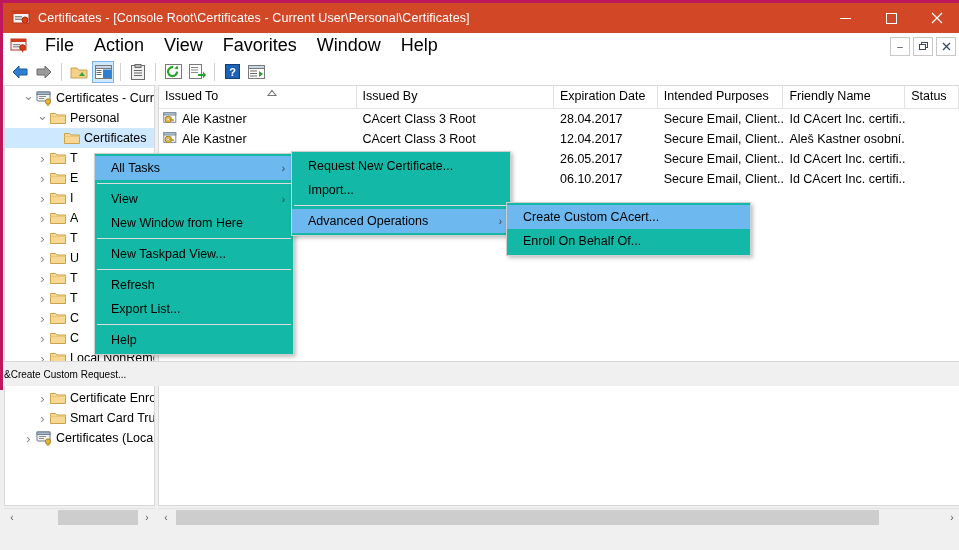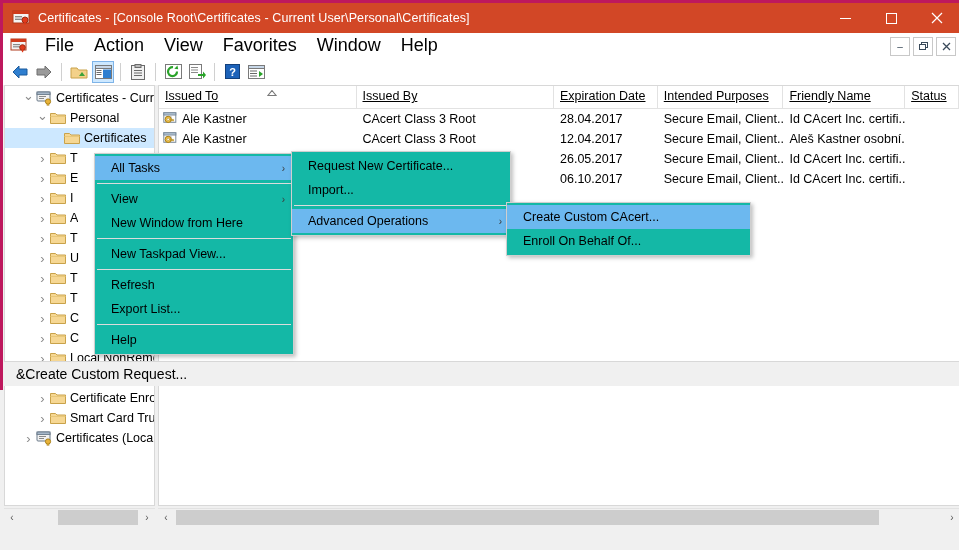--- a/index.html
+++ b/index.html
@@ -47,41 +47,41 @@
     border:1px solid #d8d8d8;box-sizing:border-box;overflow:hidden;}
 
   
   .tnode{display:flex;align-items:center;height:20px;white-space:nowrap;padding-left:2px;}
   .tnode .exp{width:15px;flex:0 0 15px;display:flex;align-items:center;justify-content:center;color:#8b8b8b;font-size:9px;}
   .tnode .ficon{width:17px;flex:0 0 17px;position:relative;height:14px;margin-right:3px;}
   .tnode .tlabel{font-size:12.5px;color:#000;overflow:hidden;}
   .tnode.selected{background:#cde8ff;}
 
   
-  .lh{display:flex;height:22px;background:#fff;border-bottom:1px solid #e2e2e2;position:relative;text-decoration:underline;}
+  .lh{display:flex;height:22px;background:#fff;border-bottom:1px solid #e2e2e2;position:relative;}
   .lh-cell{font-size:12.5px;color:#000;padding:3px 0 0 6px;box-sizing:border-box;
     border-right:1px solid #e2e2e2;white-space:nowrap;overflow:hidden;height:22px;}
   .sort-arrow{position:absolute;left:108px;top:2px;color:#6a6a6a;font-size:9px;}
   .lrow{display:flex;height:20px;align-items:center;}
   .lcell{font-size:12.5px;color:#000;padding-left:6px;box-sizing:border-box;white-space:nowrap;overflow:hidden;}
   .lcell.first{display:flex;align-items:center;padding-left:4px;}
   .cert-list-ico{width:17px;height:14px;position:relative;flex:0 0 17px;margin-right:2px;}
 
   
   .hsb{position:absolute;bottom:0;left:0;height:17px;background:#f0f0f0;
     display:flex;align-items:center;border-top:1px solid #e2e2e2;box-sizing:border-box;}
   .sb-arrow{width:16px;height:17px;display:flex;align-items:center;justify-content:center;
     color:#5a5a5a;font-size:10px;background:#f0f0f0;}
   .sb-track{flex:1;height:17px;background:#f0f0f0;position:relative;}
   .sb-thumb{position:absolute;top:1px;height:15px;background:#cdcdcd;}
 
   
   .statusbar{position:absolute;left:1px;bottom:1px;width:955px;height:25px;background:#f0f0f0;
     border-top:1px solid #d8d8d8;display:flex;align-items:center;box-sizing:border-box;}
-  .statusbar .st-text{padding-left:12px;font-size:14px;color:#000;}
+  .statusbar .st-text{padding-left:0;font-size:10px;color:#000;}
 
   
   .ctxmenu{position:absolute;background:#14b8a6;border:1px solid #cfcfcf;
     box-shadow:2px 2px 4px rgba(0,0,0,.25);padding:2px 0;z-index:40;}
   .ctxitem{display:flex;align-items:center;height:24px;padding:0 8px 0 0;white-space:nowrap;
     font-size:12.5px;color:#000;position:relative;}
   .ctxitem .cl{padding-left:16px;flex:1;}
   .ctxitem.hl{background:#6cb8ef;}
   .ctxitem .arrow{font-size:10px;color:#3a3a3a;padding-left:14px;}
   .ctxsep{height:1px;background:#dcdcdc;margin:3px 2px 3px 2px;}

